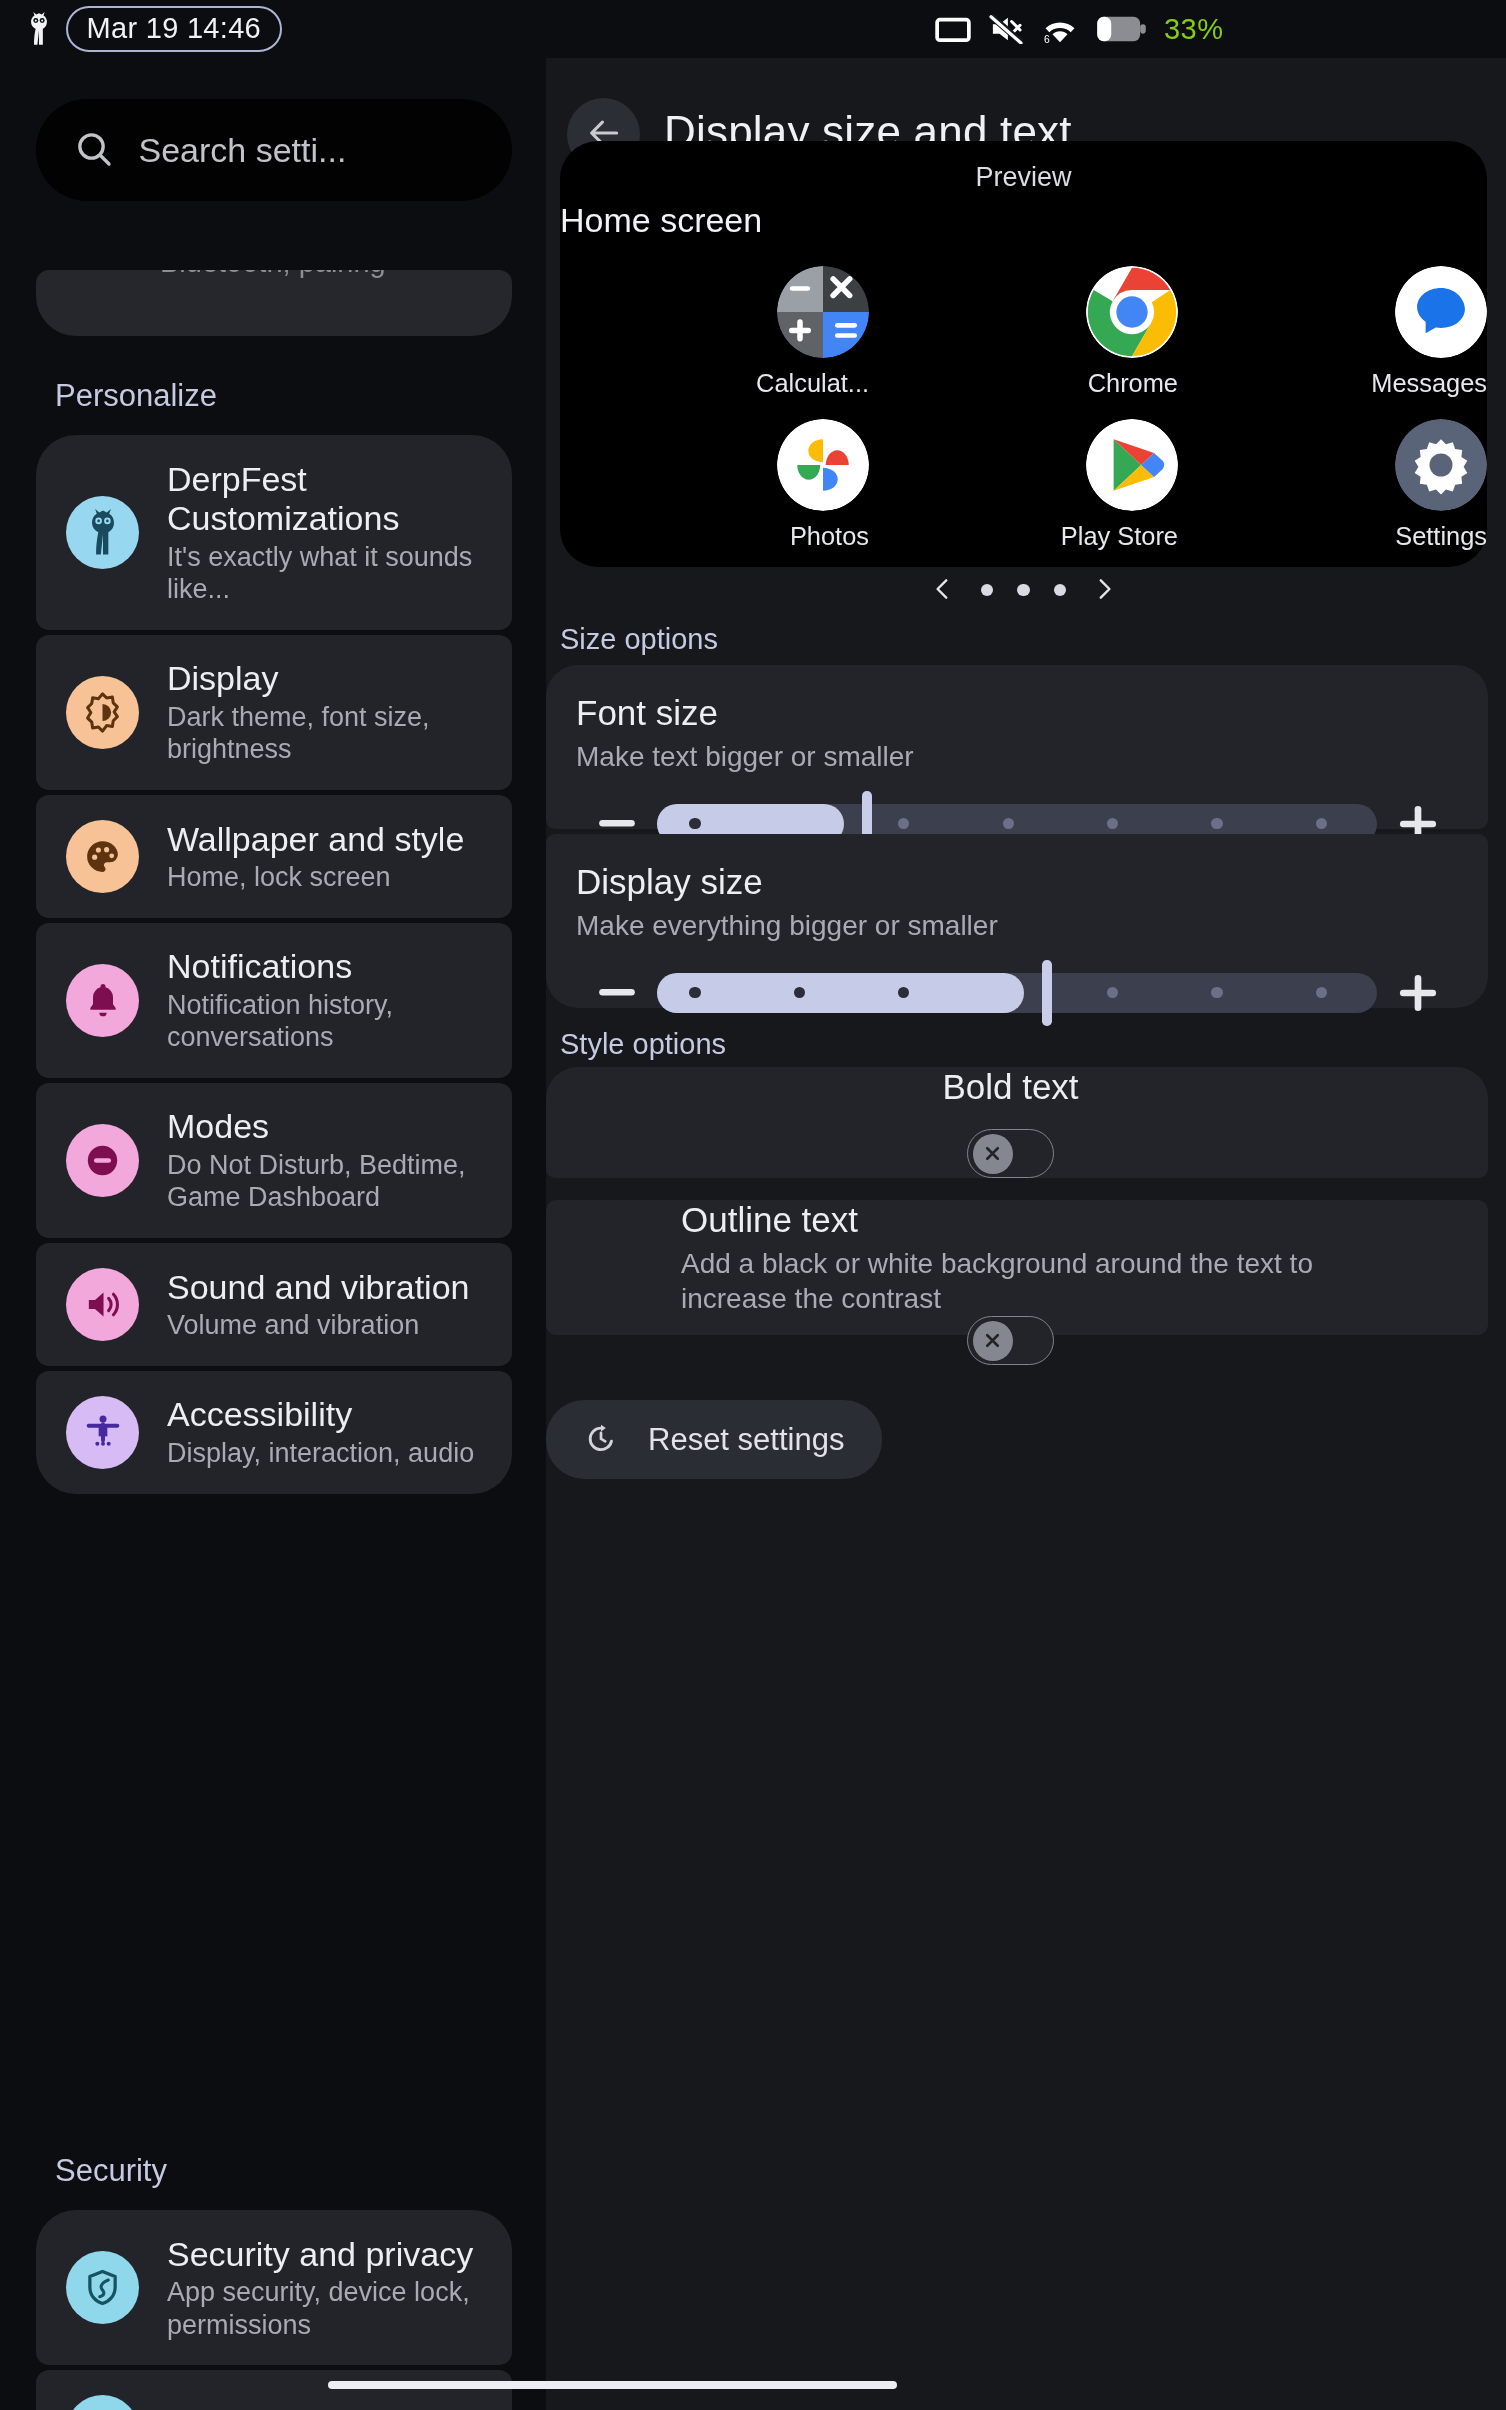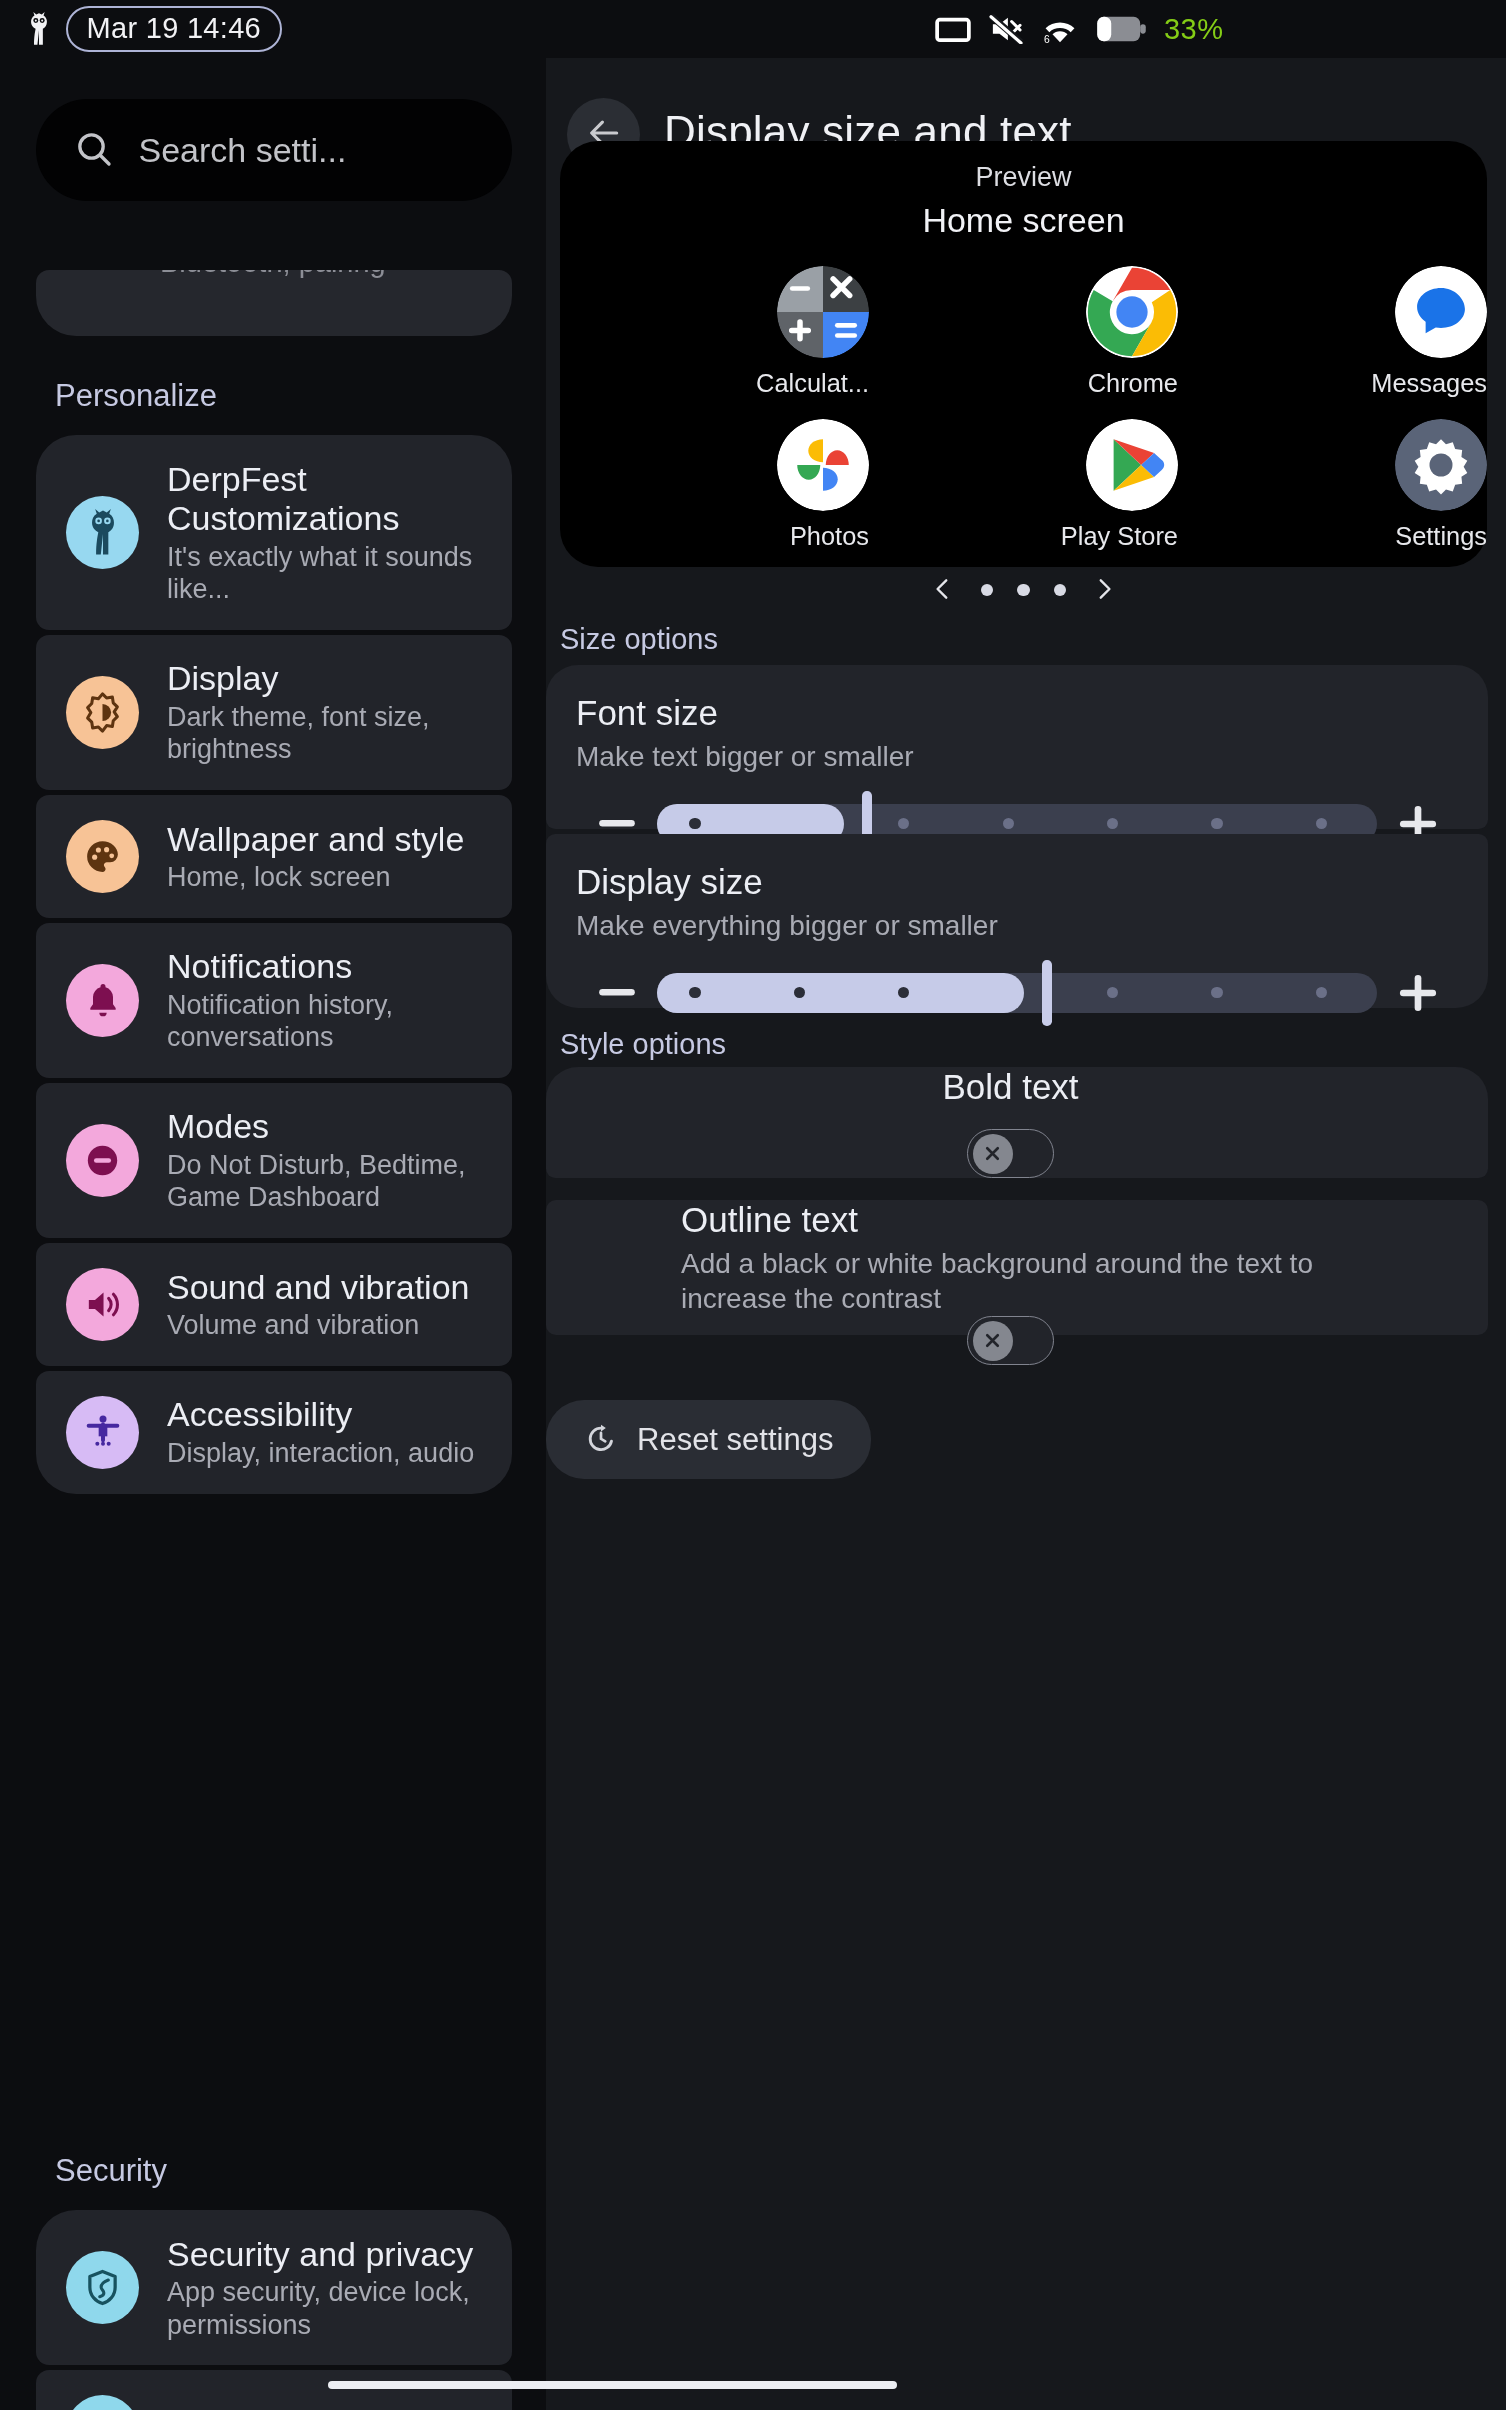--- a/index.html
+++ b/index.html
@@ -47,21 +47,21 @@
 
   
   .backbtn { position:absolute; left:21px; top:40px; width:73px; height:73px;
     border-radius:50%; background:#2b2e34; display:flex; align-items:center; justify-content:center; }
   .page-title { position:absolute; left:118px; top:49px; font-size:44px; color:#f0f1f5; letter-spacing:0.2px; }
 
   
   .preview { position:absolute; left:14px; top:83px; width:927px; height:426px;
     background:#000; border-radius:38px; }
   .pv-label { text-align:center; font-size:27px; color:#dcdde2; padding-top:21px; }
-  .pv-home { text-align:center; font-size:34px; color:#f1f2f6; margin-top:7.5px; }
+  .pv-home { text-align:left; font-size:34px; color:#f1f2f6; margin-top:7.5px; }
   .pv-grid { margin-top:26px; display:grid; grid-template-columns:repeat(3,1fr); row-gap:21px; }
   .pv-app { display:flex; flex-direction:column; align-items:flex-end; gap:11.3px; }
   .pv-icon { width:92px; height:92px; border-radius:50%; overflow:hidden; position:relative; }
   .pv-name { font-size:25.4px; color:#e7e8ec; }
   .pv-nav { display:flex; align-items:center; justify-content:center; gap:24.5px; margin-top:24.5px; }
   .dot { width:12.2px; height:12.2px; border-radius:50%; background:#6f7280; }
   .dot.on { background:#d8dae4; }
 
   
   .grp-head { position:absolute; font-size:29px; color:#c6c9e2; left:14px; }
@@ -79,21 +79,21 @@
   .tick { position:absolute; width:11.3px; height:11.3px; border-radius:50%; top:14px; }
   .thumb { position:absolute; width:9.4px; border-radius:4.7px; background:#c9cdea; }
 
   
   .tgl-row { display:flex; align-items:center; justify-content:space-between;flex-direction:column; }
   .toggle { width:87px; height:49px; border-radius:24.5px; border:1.9px solid #81848f;
     background:#22242a; display:flex; align-items:center; position:relative; }
   .knob { position:absolute; left:4.7px; width:40px; height:40px; border-radius:50%;
     background:#84878f; display:flex; align-items:center; justify-content:center; }
 
-  .resetbtn { position:absolute; left:0; display:flex; align-items:center; gap:19px;
+  .resetbtn { position:absolute; left:0; display:flex; align-items:center; gap:30px;
     background:#2a2d34; border-radius:38px; padding:21px 38px; }
   .reset-lbl { font-size:31px; color:#e2e3e8; }
 
   .gesture { position:absolute; left:328px; bottom:21px; width:569px; height:8.5px;
     border-radius:4.7px; background:#eceef3; }
 </style>
 </head>
 <body>
 
 <div class="statusbar">

